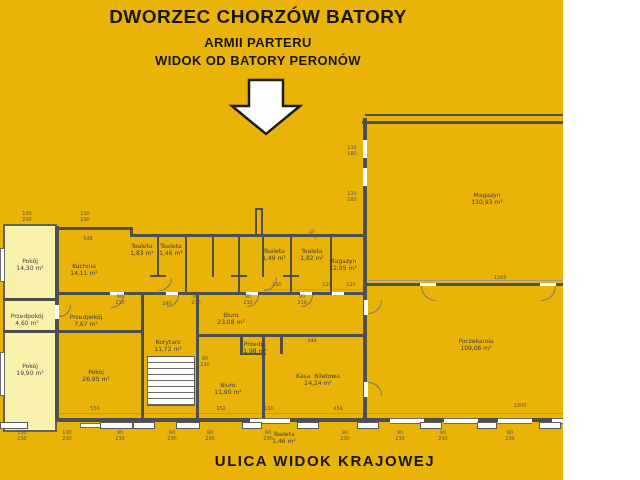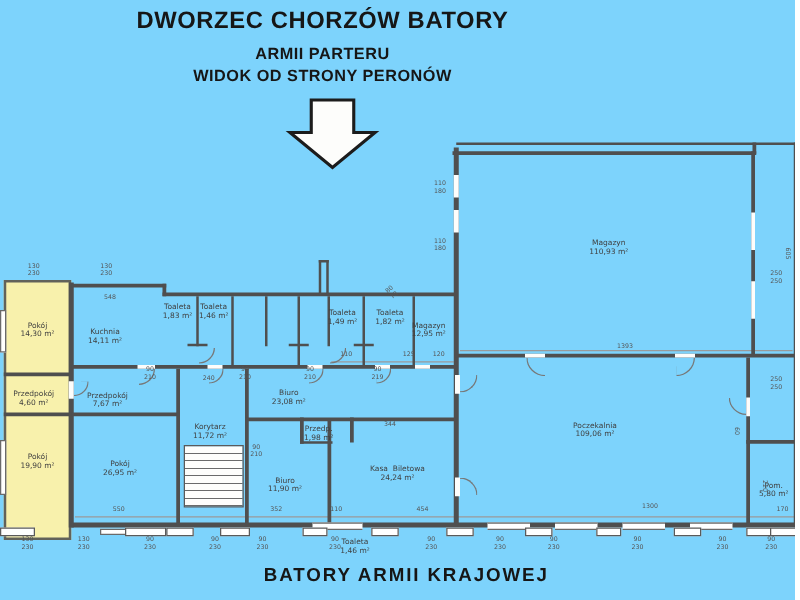--- a/index.html
+++ b/index.html
@@ -1,16 +1,16 @@
 <!DOCTYPE html>
 <html><head>
 <meta charset="utf-8">
 <style>
   html,body{margin:0;padding:0;background:#ffffff;}
-  #canvas{position:relative;width:636px;height:480px;background:#7dd3fc;overflow:hidden;
+  #canvas{position:relative;width:563px;height:480px;background:#eab308;overflow:hidden;
           font-family:"Liberation Sans","DejaVu Sans",sans-serif;}
   .titles{position:absolute;left:38px;top:0;width:440px;text-align:center;color:#161616;}
   .t1{font-size:19px;font-weight:bold;letter-spacing:.5px;margin-top:6px;}
   .t2{font-size:13px;font-weight:bold;letter-spacing:.4px;margin-top:7px;}
   .t3{font-size:13px;font-weight:bold;letter-spacing:.4px;margin-top:3px;}
   .street{position:absolute;left:145px;top:452px;width:360px;text-align:center;
           font-size:15px;font-weight:bold;letter-spacing:1.5px;color:#161616;}
   .arrow{position:absolute;left:228px;top:78px;}
   .w{position:absolute;background:#4f4f4f;}
   .gap{position:absolute;background:#fdfdfb;}
@@ -28,21 +28,21 @@
        transform-origin:center;font-family:"DejaVu Sans",sans-serif;}
 </style>
 </head>
 <body>
 
 <div id="canvas">
 
   <div class="titles">
     <div class="t1">DWORZEC CHORZÓW BATORY</div>
     <div class="t2">ARMII PARTERU</div>
-    <div class="t3">WIDOK OD STRONY PERONÓW</div>
+    <div class="t3">WIDOK OD BATORY PERONÓW</div>
   </div>
 
   <svg class="arrow" width="76" height="58" viewBox="0 0 76 58">
     <polygon points="21,2 55,2 55,28 72,28 38,56 4,28 21,28" fill="#fdfdfb" stroke="#1c1c1c" stroke-width="2.5"></polygon>
   </svg>
 
   <div id="plan">
     <div class="highlight" id="hl" style="background: rgb(248, 241, 172);"></div>
     <div id="geo">
         <div class="dimline" style="left: 60px; top: 413px; width: 578px;"></div>
@@ -238,14 +238,14 @@
 230</div>
         <div class="dim" style="left: 510px; top: 430px; transform: translateX(-50%);">90
 230</div>
         <div class="dim" style="left: 578px; top: 430px; transform: translateX(-50%);">90
 230</div>
         <div class="dim" style="left: 617px; top: 430px; transform: translateX(-50%);">90
 230</div>
       </div>
   </div>
 
-  <div class="street">BATORY ARMII KRAJOWEJ</div>
+  <div class="street">ULICA WIDOK KRAJOWEJ</div>
 </div>
 
 </body></html>

